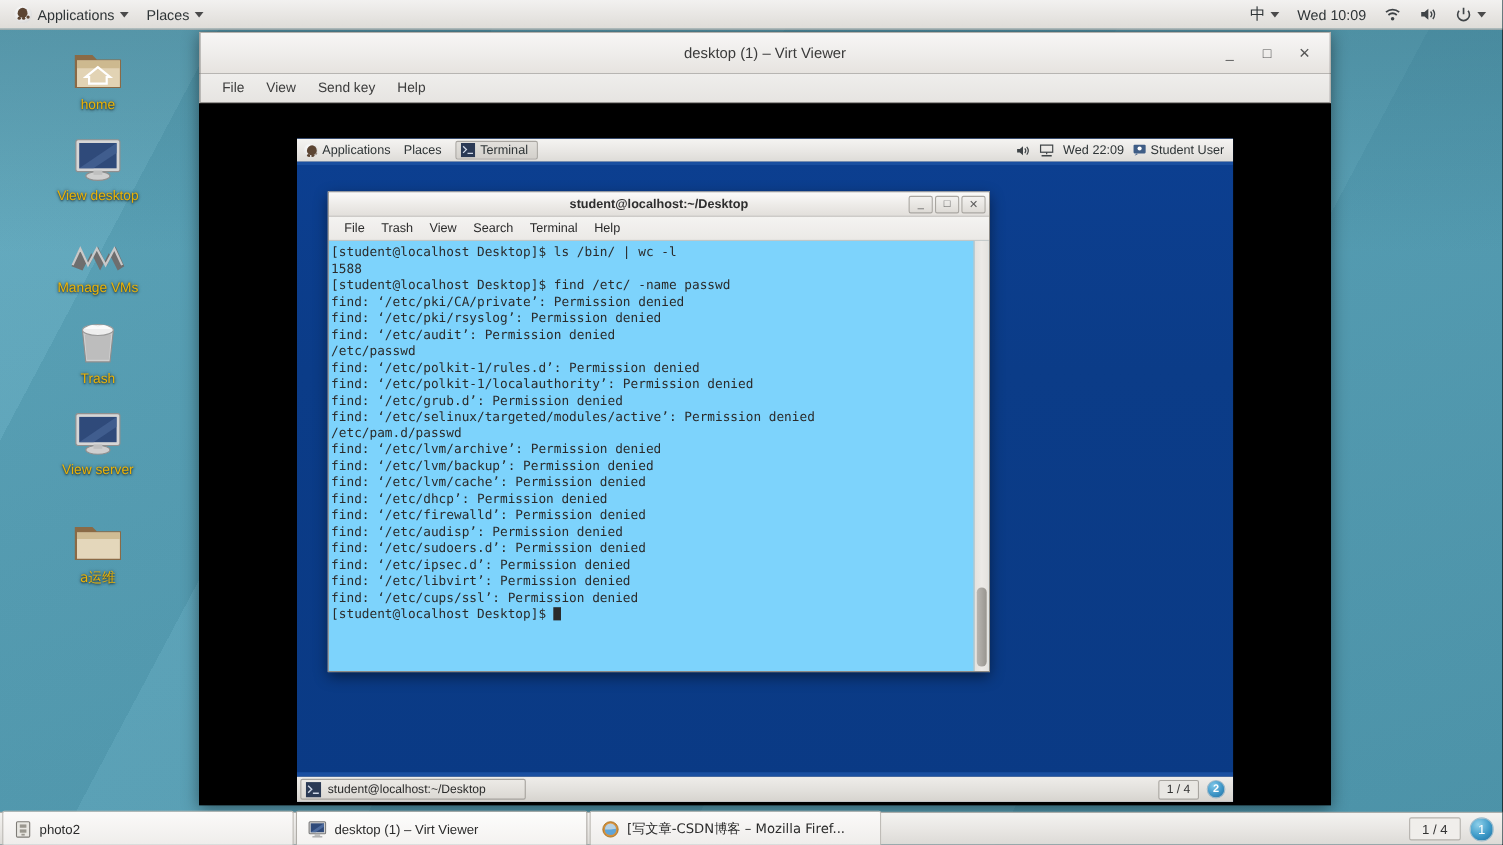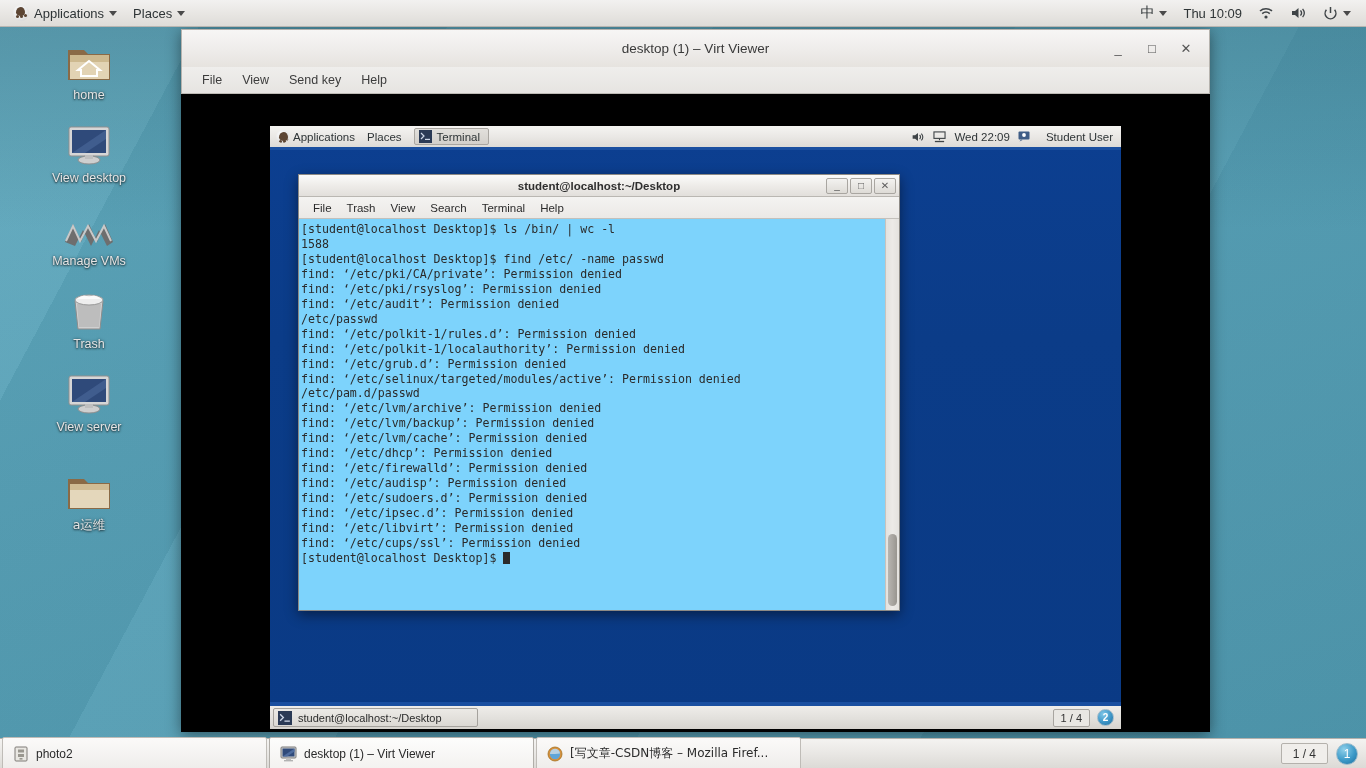--- a/index.html
+++ b/index.html
@@ -70,21 +70,21 @@
 
   
   #desktop-icons {
     position:absolute; left:0; top:32px; width:178px;
     display:flex; flex-direction:column; align-items:center; z-index:5;
   }
   .desk-icon { width:150px; display:flex; flex-direction:column; align-items:center;
                margin-bottom:12px; cursor:default; }
   .desk-icon .glyph { height:52px; display:flex; align-items:flex-end; justify-content:center; }
   .desk-icon .lbl {
-    margin-top:4px; font-size:12.5px; color:#e5e5e5; text-align:center;
+    margin-top:4px; font-size:12.5px; color:#eab308; text-align:center;
     text-shadow: 0 1px 2px rgba(0,0,0,0.65), 0 0 3px rgba(0,0,0,0.5);
     line-height:1.2;
   }
 
   
   #virt-window {
     position:absolute; left:181px; top:29px; width:1029px; height:703px;
     background:#000; z-index:20;
     box-shadow: 0 3px 14px rgba(0,0,0,0.45);
   }
@@ -362,21 +362,21 @@
       <span class="caret"></span>
     </div>
   </div>
 
   <div class="panel-right">
     <div class="panel-btn">
       <span class="cjk" style="font-size:14px">中</span>
       <span class="caret"></span>
     </div>
     <div class="panel-btn">
-      <span>Thu 10:09</span>
+      <span>Wed 10:09</span>
     </div>
     <div class="panel-btn">
       <svg class="pico" width="16" height="14" viewBox="0 0 16 14">
         <path d="M2 5 A9 9 0 0 1 14 5" fill="none" stroke="#3f4447" stroke-width="1.6"></path>
         <path d="M4.2 7.6 A6 6 0 0 1 11.8 7.6" fill="none" stroke="#3f4447" stroke-width="1.6"></path>
         <circle cx="8" cy="11" r="1.6" fill="#3f4447"></circle>
       </svg>
     </div>
     <div class="panel-btn">
       <svg class="pico" width="17" height="14" viewBox="0 0 17 14">
@@ -439,21 +439,21 @@
             <path d="M2 5 L5 5 L8.5 2 L8.5 12 L5 9 L2 9 Z" fill="#3f4447"></path>
             <path d="M10.5 4.4 A4 4 0 0 1 10.5 9.6" fill="none" stroke="#3f4447" stroke-width="1.3"></path>
             <path d="M12.6 2.8 A6.6 6.6 0 0 1 12.6 11.2" fill="none" stroke="#3f4447" stroke-width="1.3"></path>
           </svg>
           <svg width="13" height="12" viewBox="0 0 14 13">
             <rect x="1" y="1" width="12" height="7" fill="none" stroke="#3f4447" stroke-width="1.2"></rect>
             <line x1="7" y1="8" x2="7" y2="10" stroke="#3f4447" stroke-width="1.2"></line>
             <line x1="2" y1="11.4" x2="12" y2="11.4" stroke="#3f4447" stroke-width="1.4"></line>
           </svg>
           <span>Wed 22:09</span>
-          <span style="display:flex;align-items:center;gap:16px">
+          <span style="display:flex;align-items:center;gap:4px">
             <svg width="12" height="11" viewBox="0 0 12 11">
               <rect x="0.5" y="0.5" width="11" height="8" rx="1" fill="#3f5d86"></rect>
               <circle cx="6" cy="4" r="1.9" fill="#fff"></circle>
               <path d="M3 8.5 L1.5 10.5 L4.5 9" fill="#3f5d86"></path>
             </svg>
             <span>Student User</span>
           </span>
         </div>
       </div>
 

